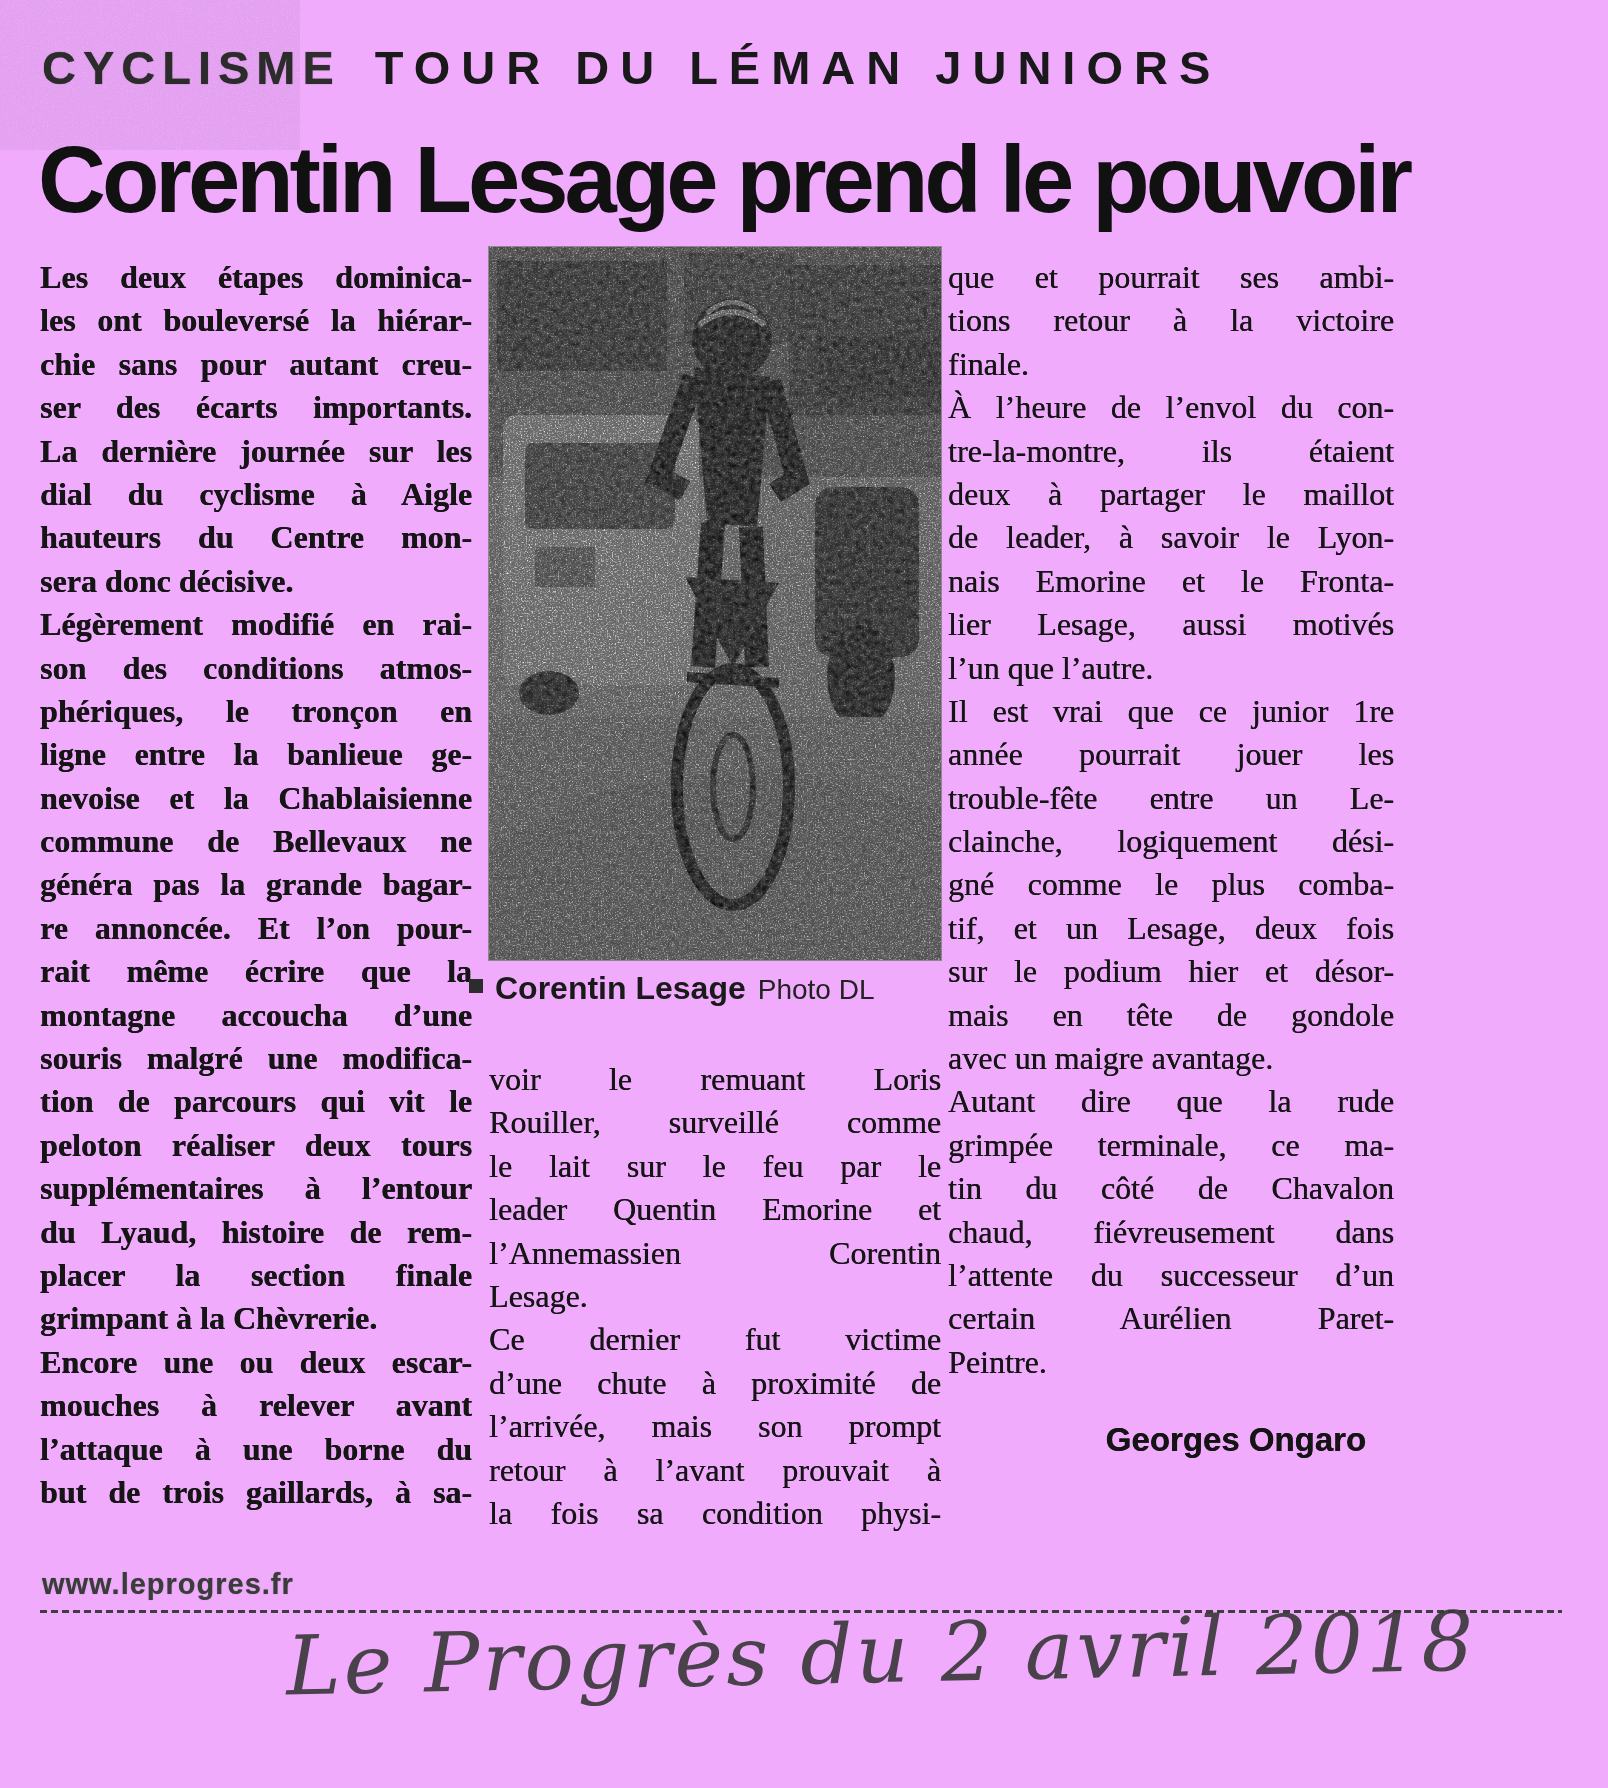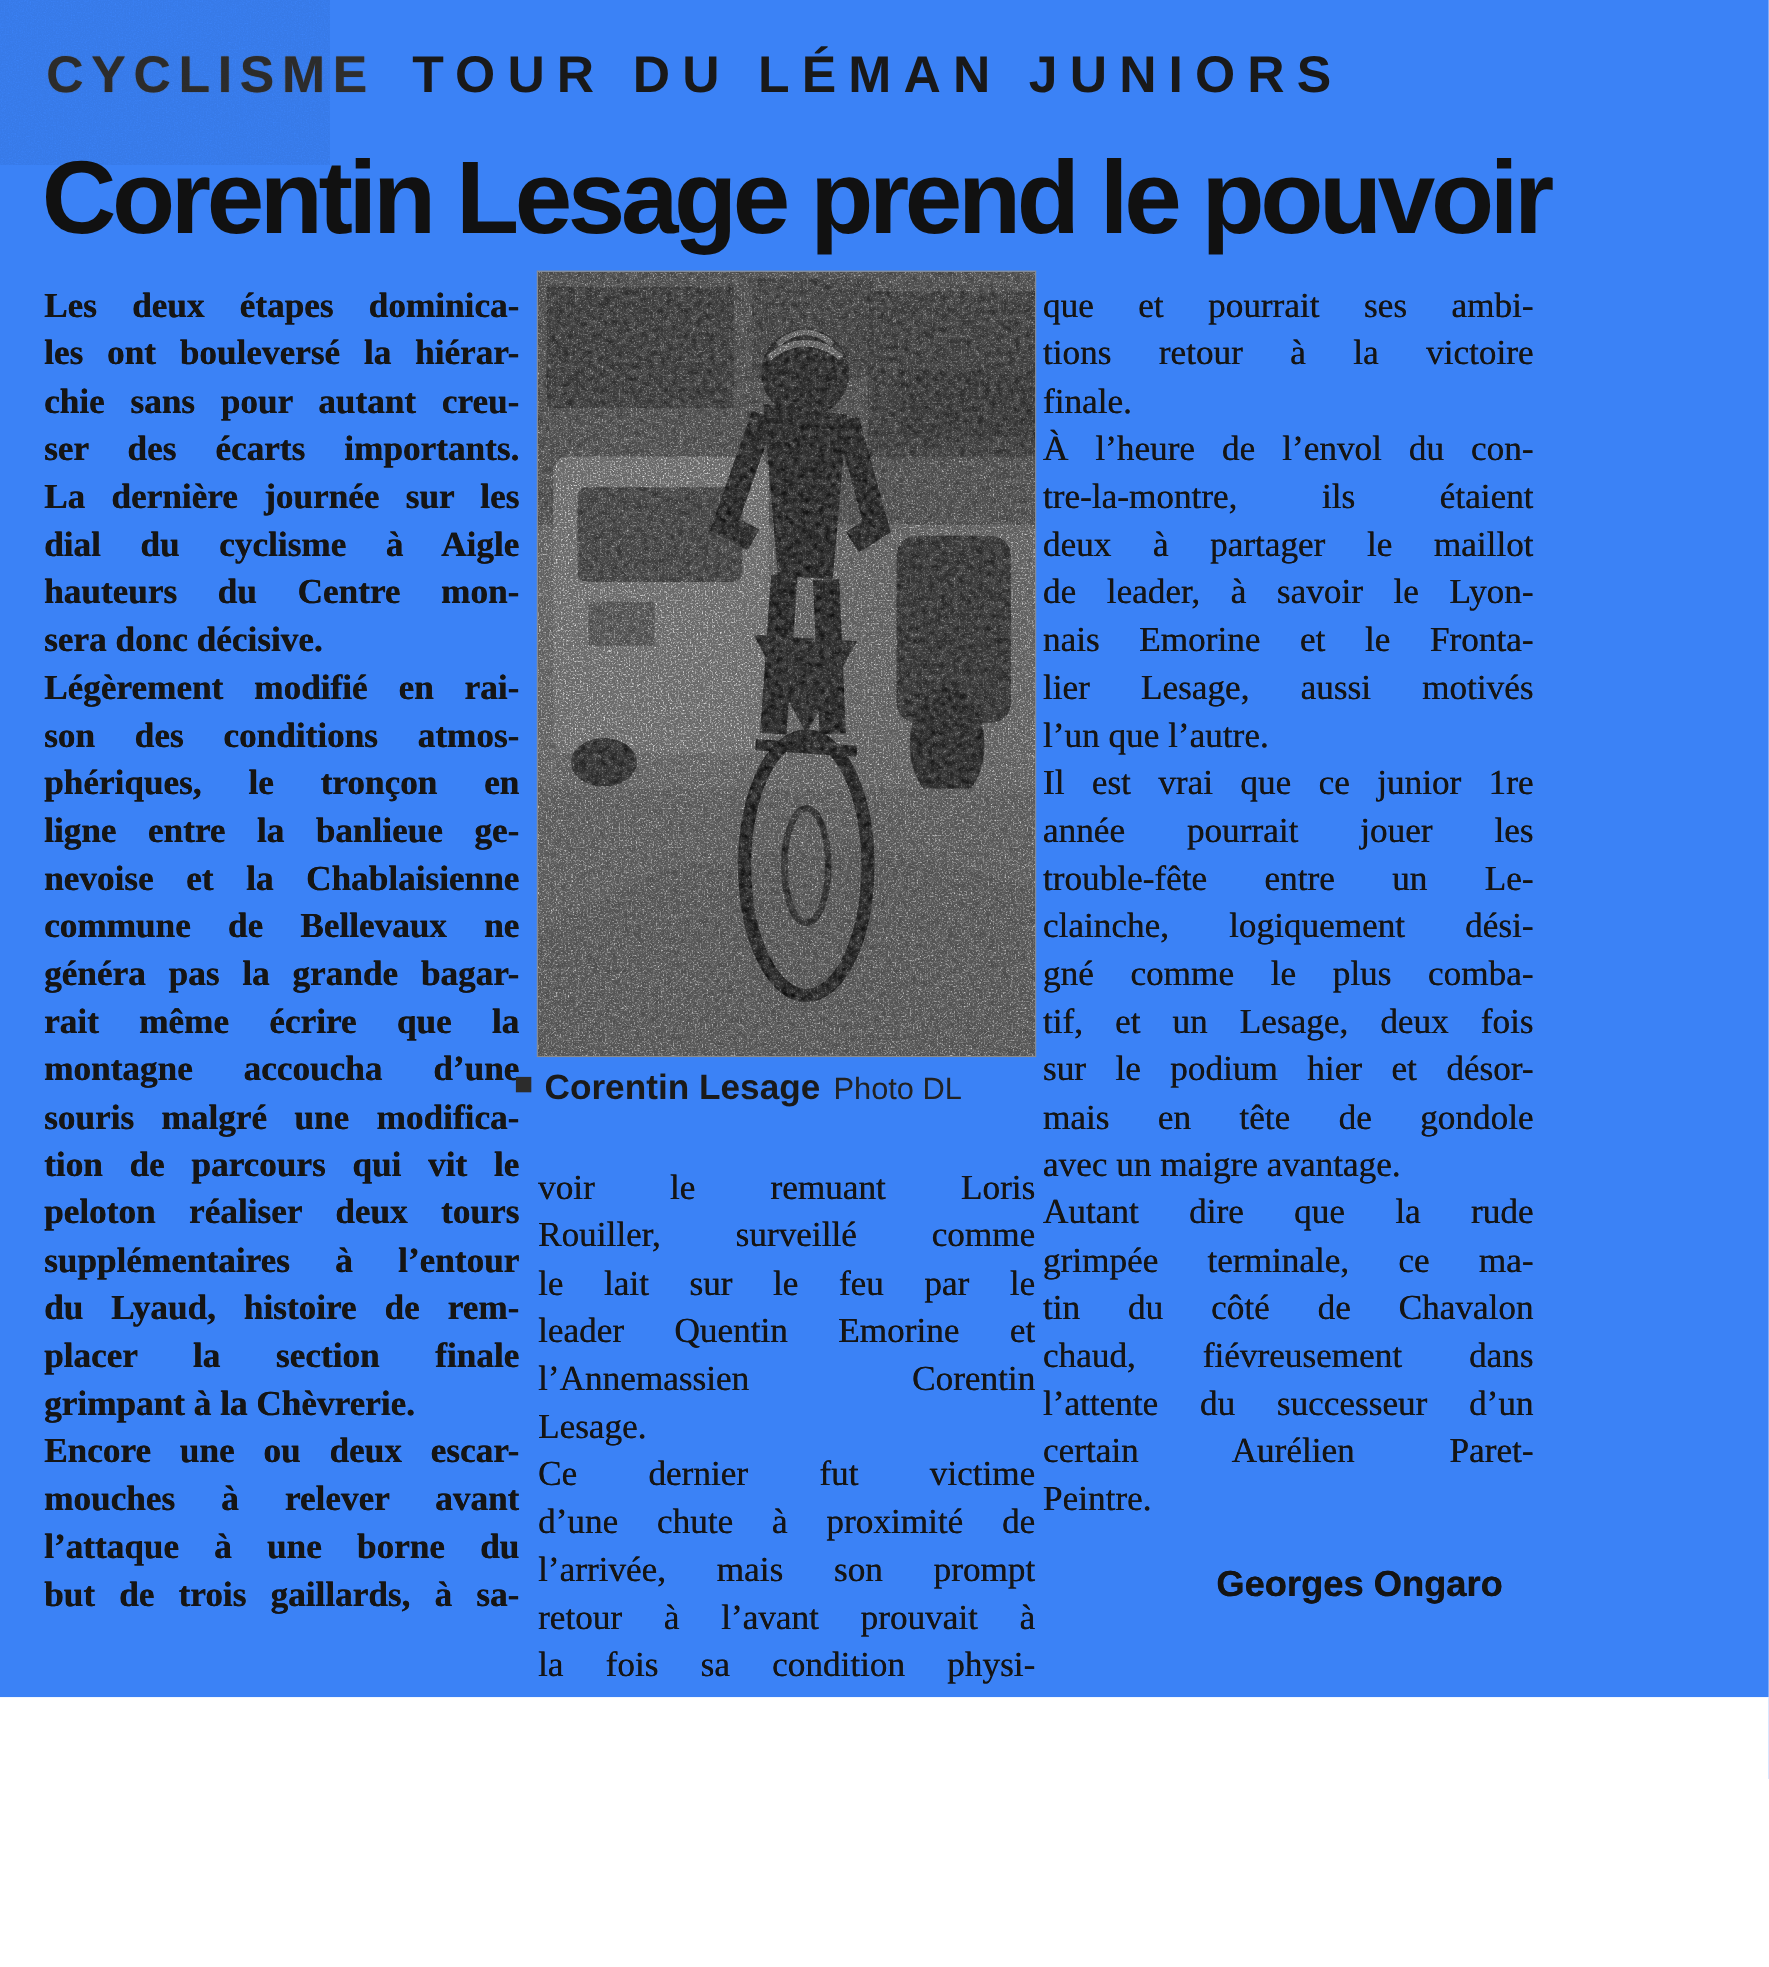--- a/index.html
+++ b/index.html
@@ -3,22 +3,22 @@
 <meta charset="utf-8">
 <style>
   html, body {
     margin: 0;
     padding: 0;
     background: #ffffff;
   }
   #page {
     position: relative;
     width: 1608px;
-    height: 1543px;
-    background: #3b82f6;
+    height: 1788px;
+    background: #f0abfc;
     overflow: hidden;
     color: #161616;
   }
 
   
   #kicker {
     position: absolute;
     left: 42px;
     top: 40px;
     font-family: "Liberation Sans", "DejaVu Sans", sans-serif;
@@ -189,20 +189,21 @@
       <div class="line">dial du cyclisme à Aigle</div>
       <div class="line">hauteurs du Centre mon-</div>
       <div class="line end">sera donc décisive.</div>
       <div class="line">Légèrement modifié en rai-</div>
       <div class="line">son des conditions atmos-</div>
       <div class="line">phériques, le tronçon en</div>
       <div class="line">ligne entre la banlieue ge-</div>
       <div class="line">nevoise et la Chablaisienne</div>
       <div class="line">commune de Bellevaux ne</div>
       <div class="line">généra pas la grande bagar-</div>
+      <div class="line">re annoncée. Et l’on pour-</div>
       <div class="line">rait même écrire que la</div>
       <div class="line">montagne accoucha d’une</div>
       <div class="line">souris malgré une modifica-</div>
       <div class="line">tion de parcours qui vit le</div>
       <div class="line">peloton réaliser deux tours</div>
       <div class="line">supplémentaires à l’entour</div>
       <div class="line">du Lyaud, histoire de rem-</div>
       <div class="line">placer la section finale</div>
       <div class="line end">grimpant à la Chèvrerie.</div>
       <div class="line">Encore une ou deux escar-</div>

